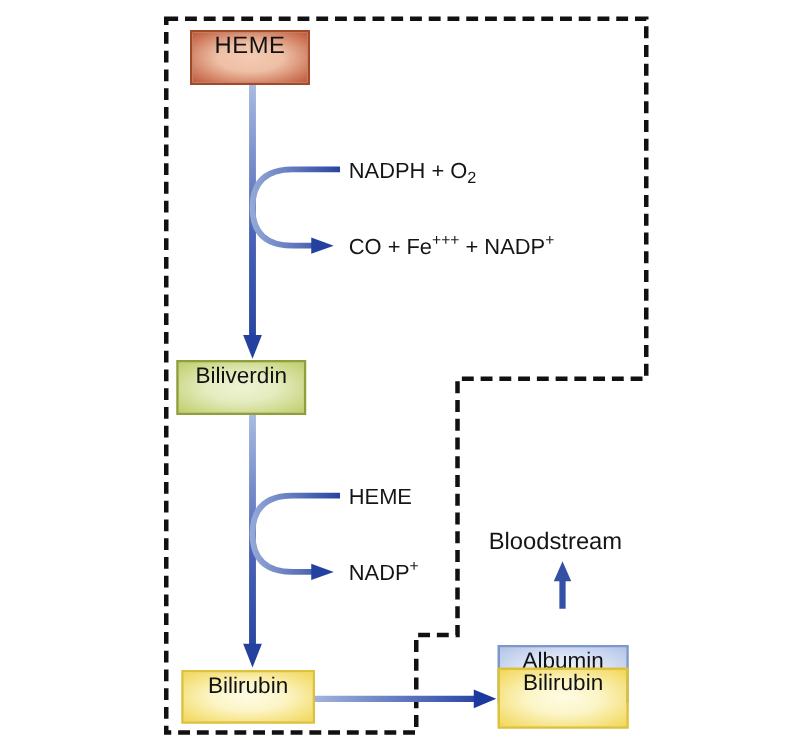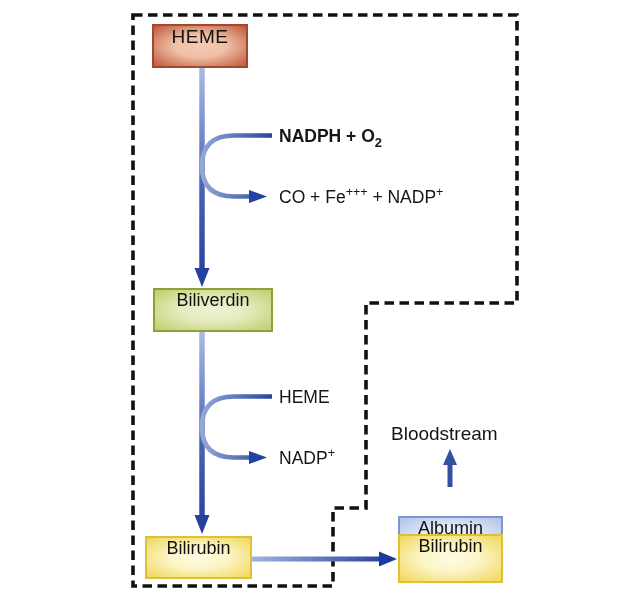--- a/index.html
+++ b/index.html
@@ -18,21 +18,21 @@
     box-sizing:border-box;
     text-align:center;
   }
   .node-heme{
     left:152px;top:24px;width:96px;height:44px;
     border:2px solid #a3492a;
     background:radial-gradient(ellipse at center, #f4cab2 0%, #eec0a6 40%, #bf5738 100%);
     font-size:19px;letter-spacing:0.5px;
   }
   .node-biliverdin{
-    left:153px;top:288px;width:120px;height:44px;
+    left:141px;top:288px;width:104px;height:44px;
     border:2px solid #8da03a;
     background:radial-gradient(ellipse at center, #eef3d2 0%, #e4ecc0 40%, #c1cd6a 100%);
     font-size:18px;
   }
   .node-bilirubin-free{
     left:145px;top:536px;width:107px;height:43px;
     border:2px solid #ddc13a;
     background:radial-gradient(ellipse at center, #fefbe2 0%, #fcf5c8 40%, #f1d757 100%);
     font-size:18px;
   }
@@ -51,21 +51,21 @@
   }
   .chem-label{
     position:absolute;
     color:#151515;
     font-size:17.5px;
     white-space:nowrap;
     line-height:18px;
   }
   .chem-label sub{font-size:13px;line-height:0;}
   .chem-label sup{font-size:12.5px;line-height:0;}
-  .lbl-r1in{left:279px;top:127px;font-weight:bold;}
+  .lbl-r1in{left:279px;top:127px;}
   .lbl-r1out{left:279px;top:188px;}
   .lbl-r2in{left:279px;top:388px;}
   .lbl-r2out{left:279px;top:449px;}
   .lbl-bloodstream{left:391px;top:425px;font-size:19px;}
 </style>
 </head>
 <body>
 
 <div id="canvas">
 

